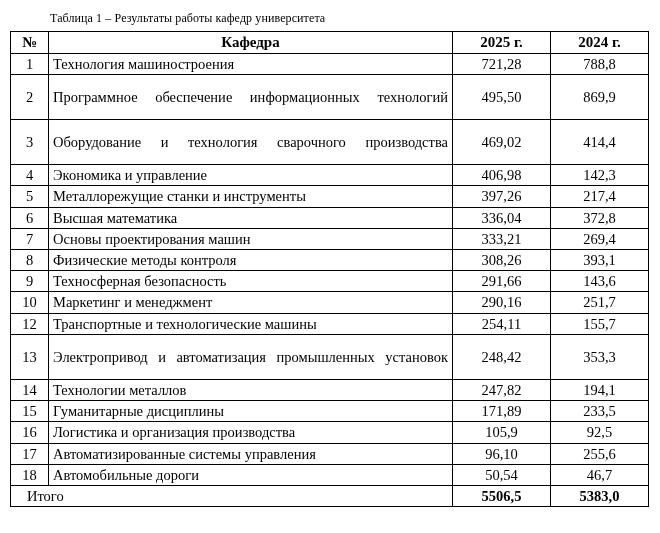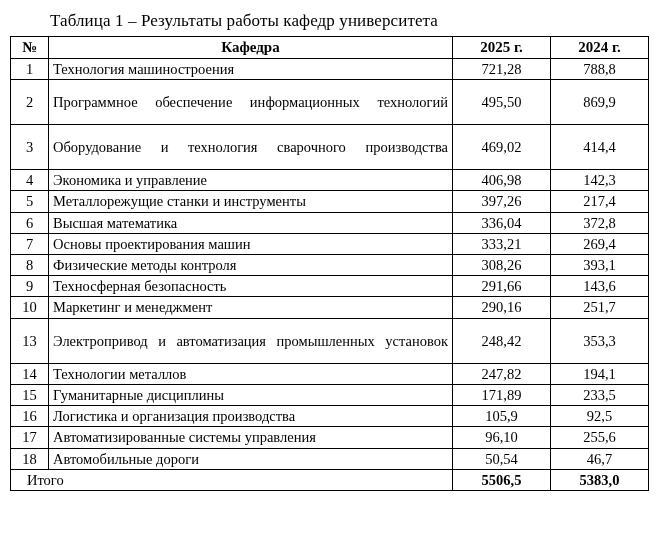--- a/index.html
+++ b/index.html
@@ -15,21 +15,21 @@
     overflow: hidden;
   }
   .page {
     position: relative;
     width: 660px;
     height: 533px;
     box-sizing: border-box;
     padding: 8px 10px 0 10px;
   }
   .caption {
-    font-size: 17px;
+    font-size: 12px;
     margin: 3px 0 5px 40px;
     white-space: nowrap;
     letter-spacing: 0.1px;
   }
   table.report {
     border-collapse: collapse;
     width: 638px;
     table-layout: fixed;
     font-size: 14.5px;
   }
@@ -167,20 +167,26 @@
       </tr>
 
       <tr>
         <td class="num">10</td>
         <td class="name">Маркетинг и менеджмент</td>
         <td class="val">290,16</td>
         <td class="val">251,7</td>
       </tr>
 
 
+      <tr>
+        <td class="num">12</td>
+        <td class="name">Транспортные и технологические машины</td>
+        <td class="val">254,11</td>
+        <td class="val">155,7</td>
+      </tr>
 
       <tr class="tall">
         <td class="num">13</td>
         <td class="name just">Электропривод и автоматизация промышленных установок</td>
         <td class="val">248,42</td>
         <td class="val">353,3</td>
       </tr>
 
       <tr>
         <td class="num">14</td>

